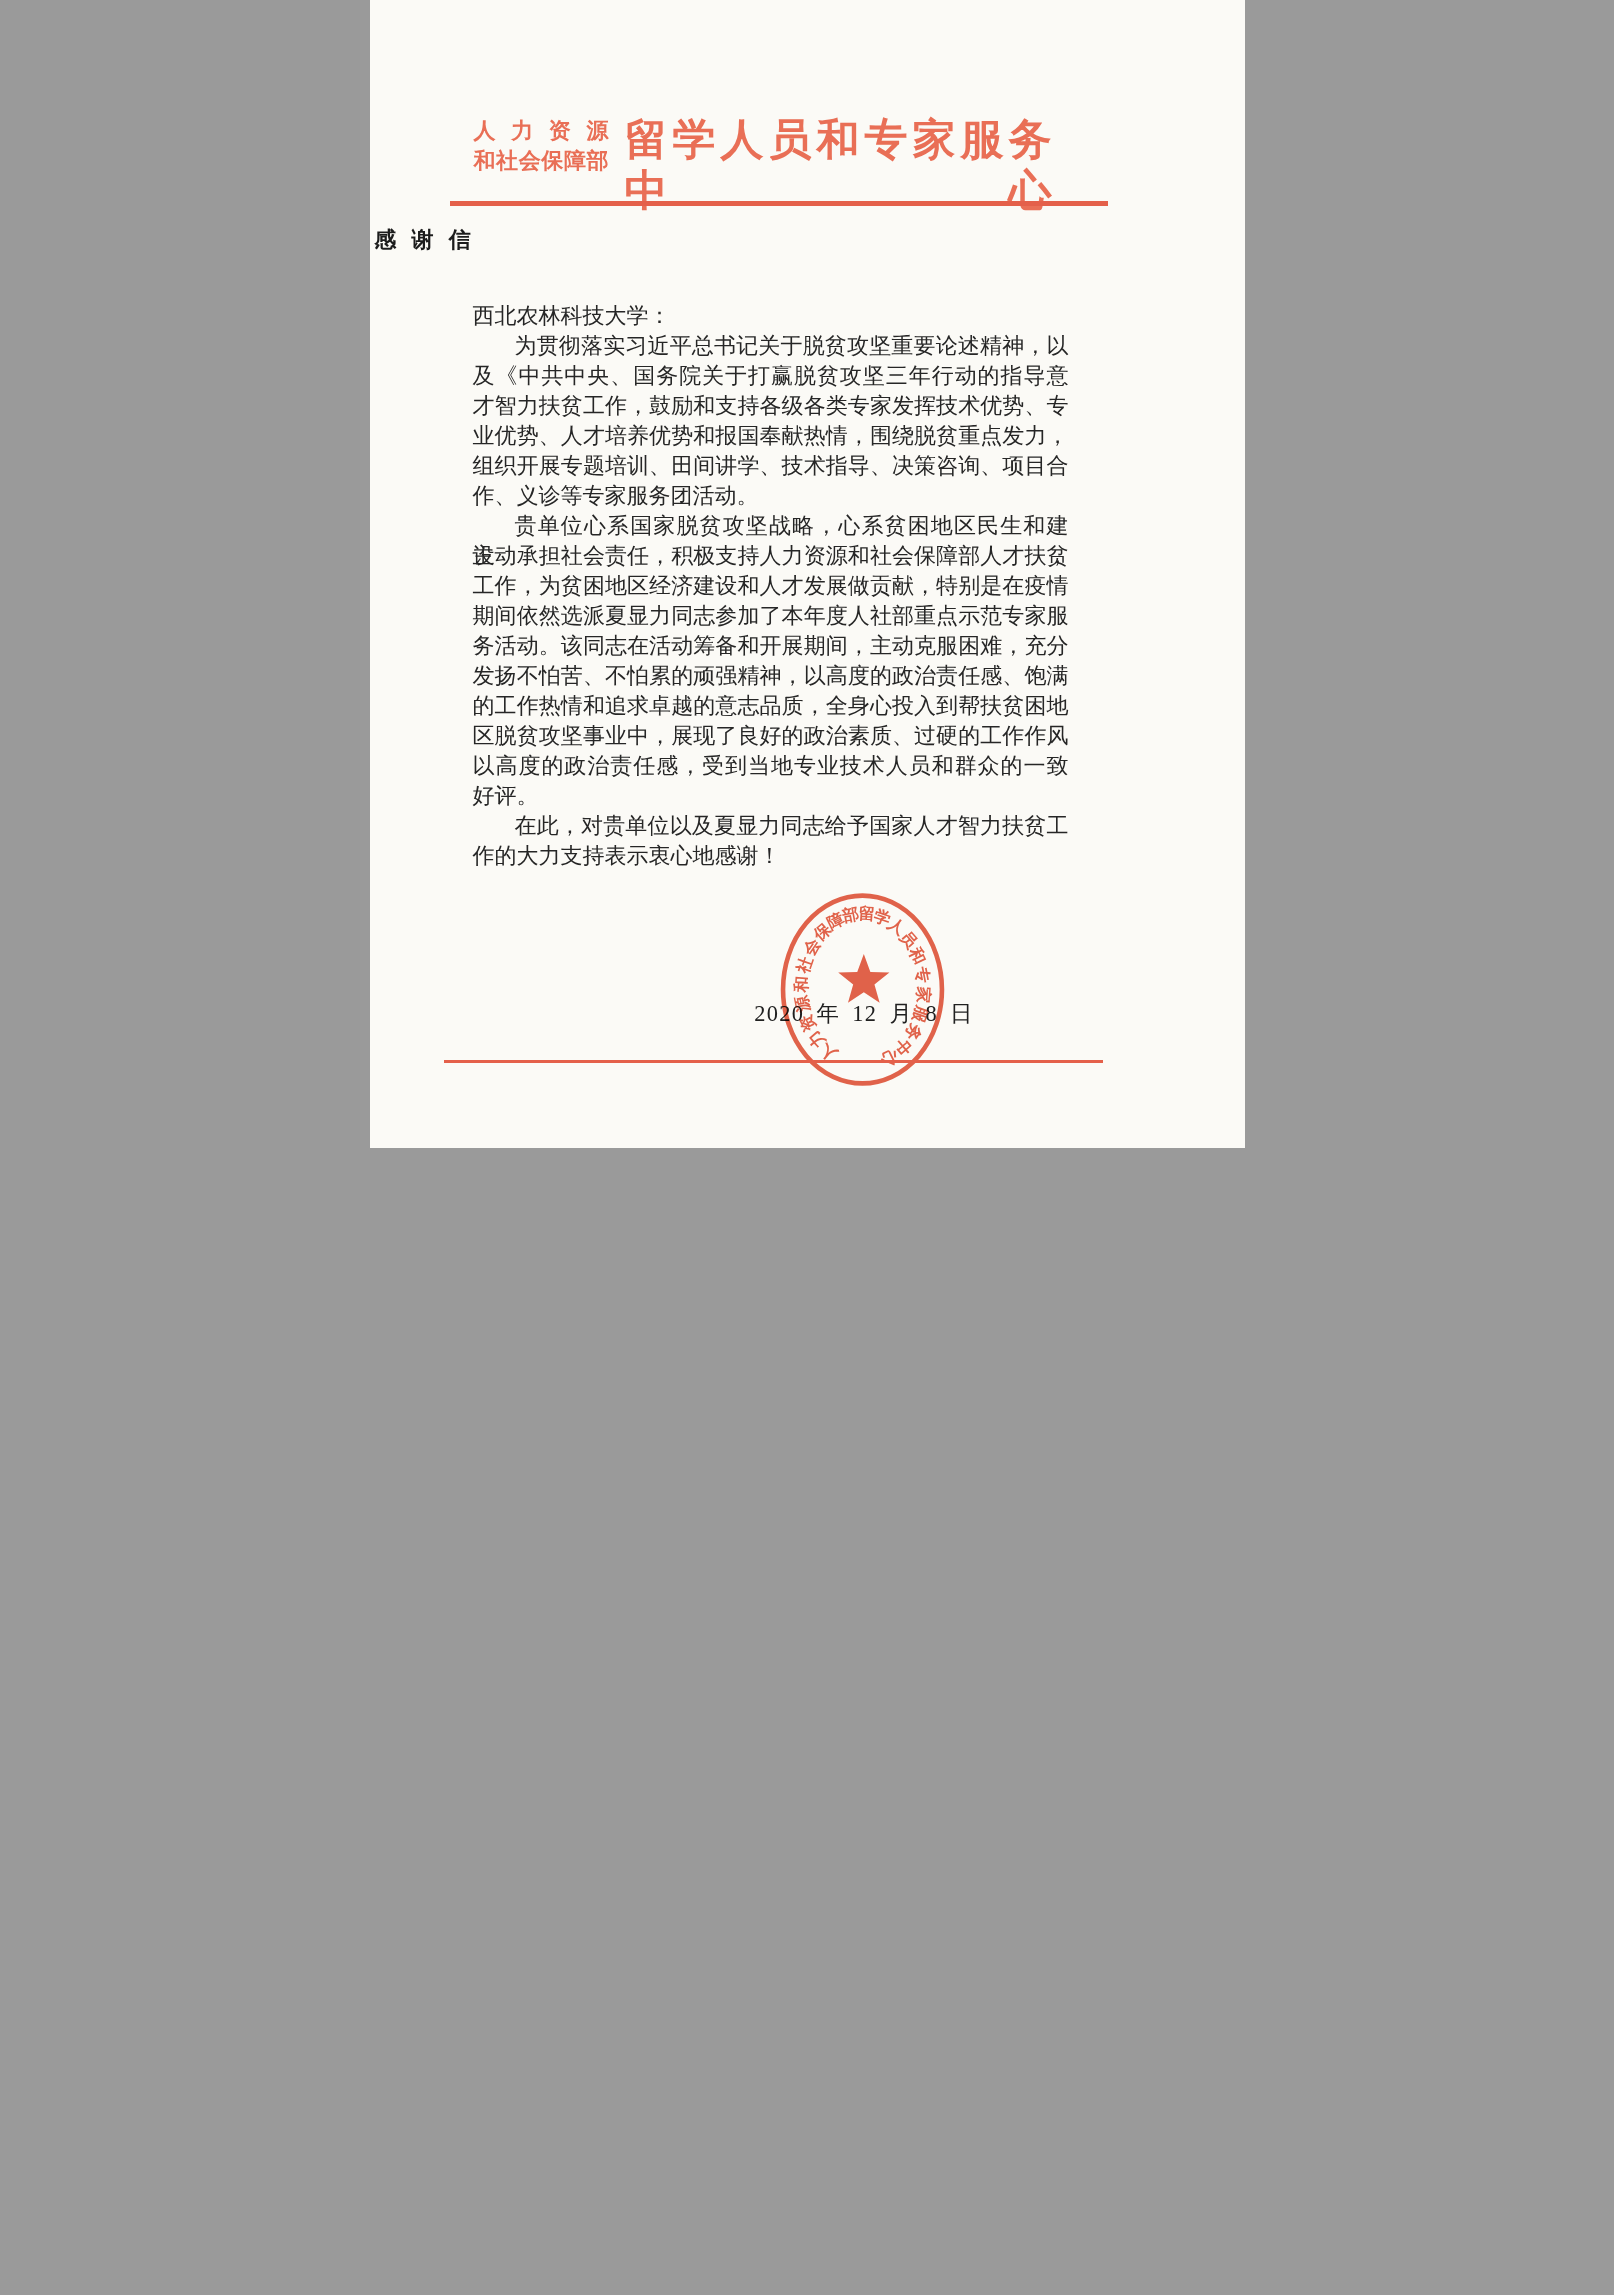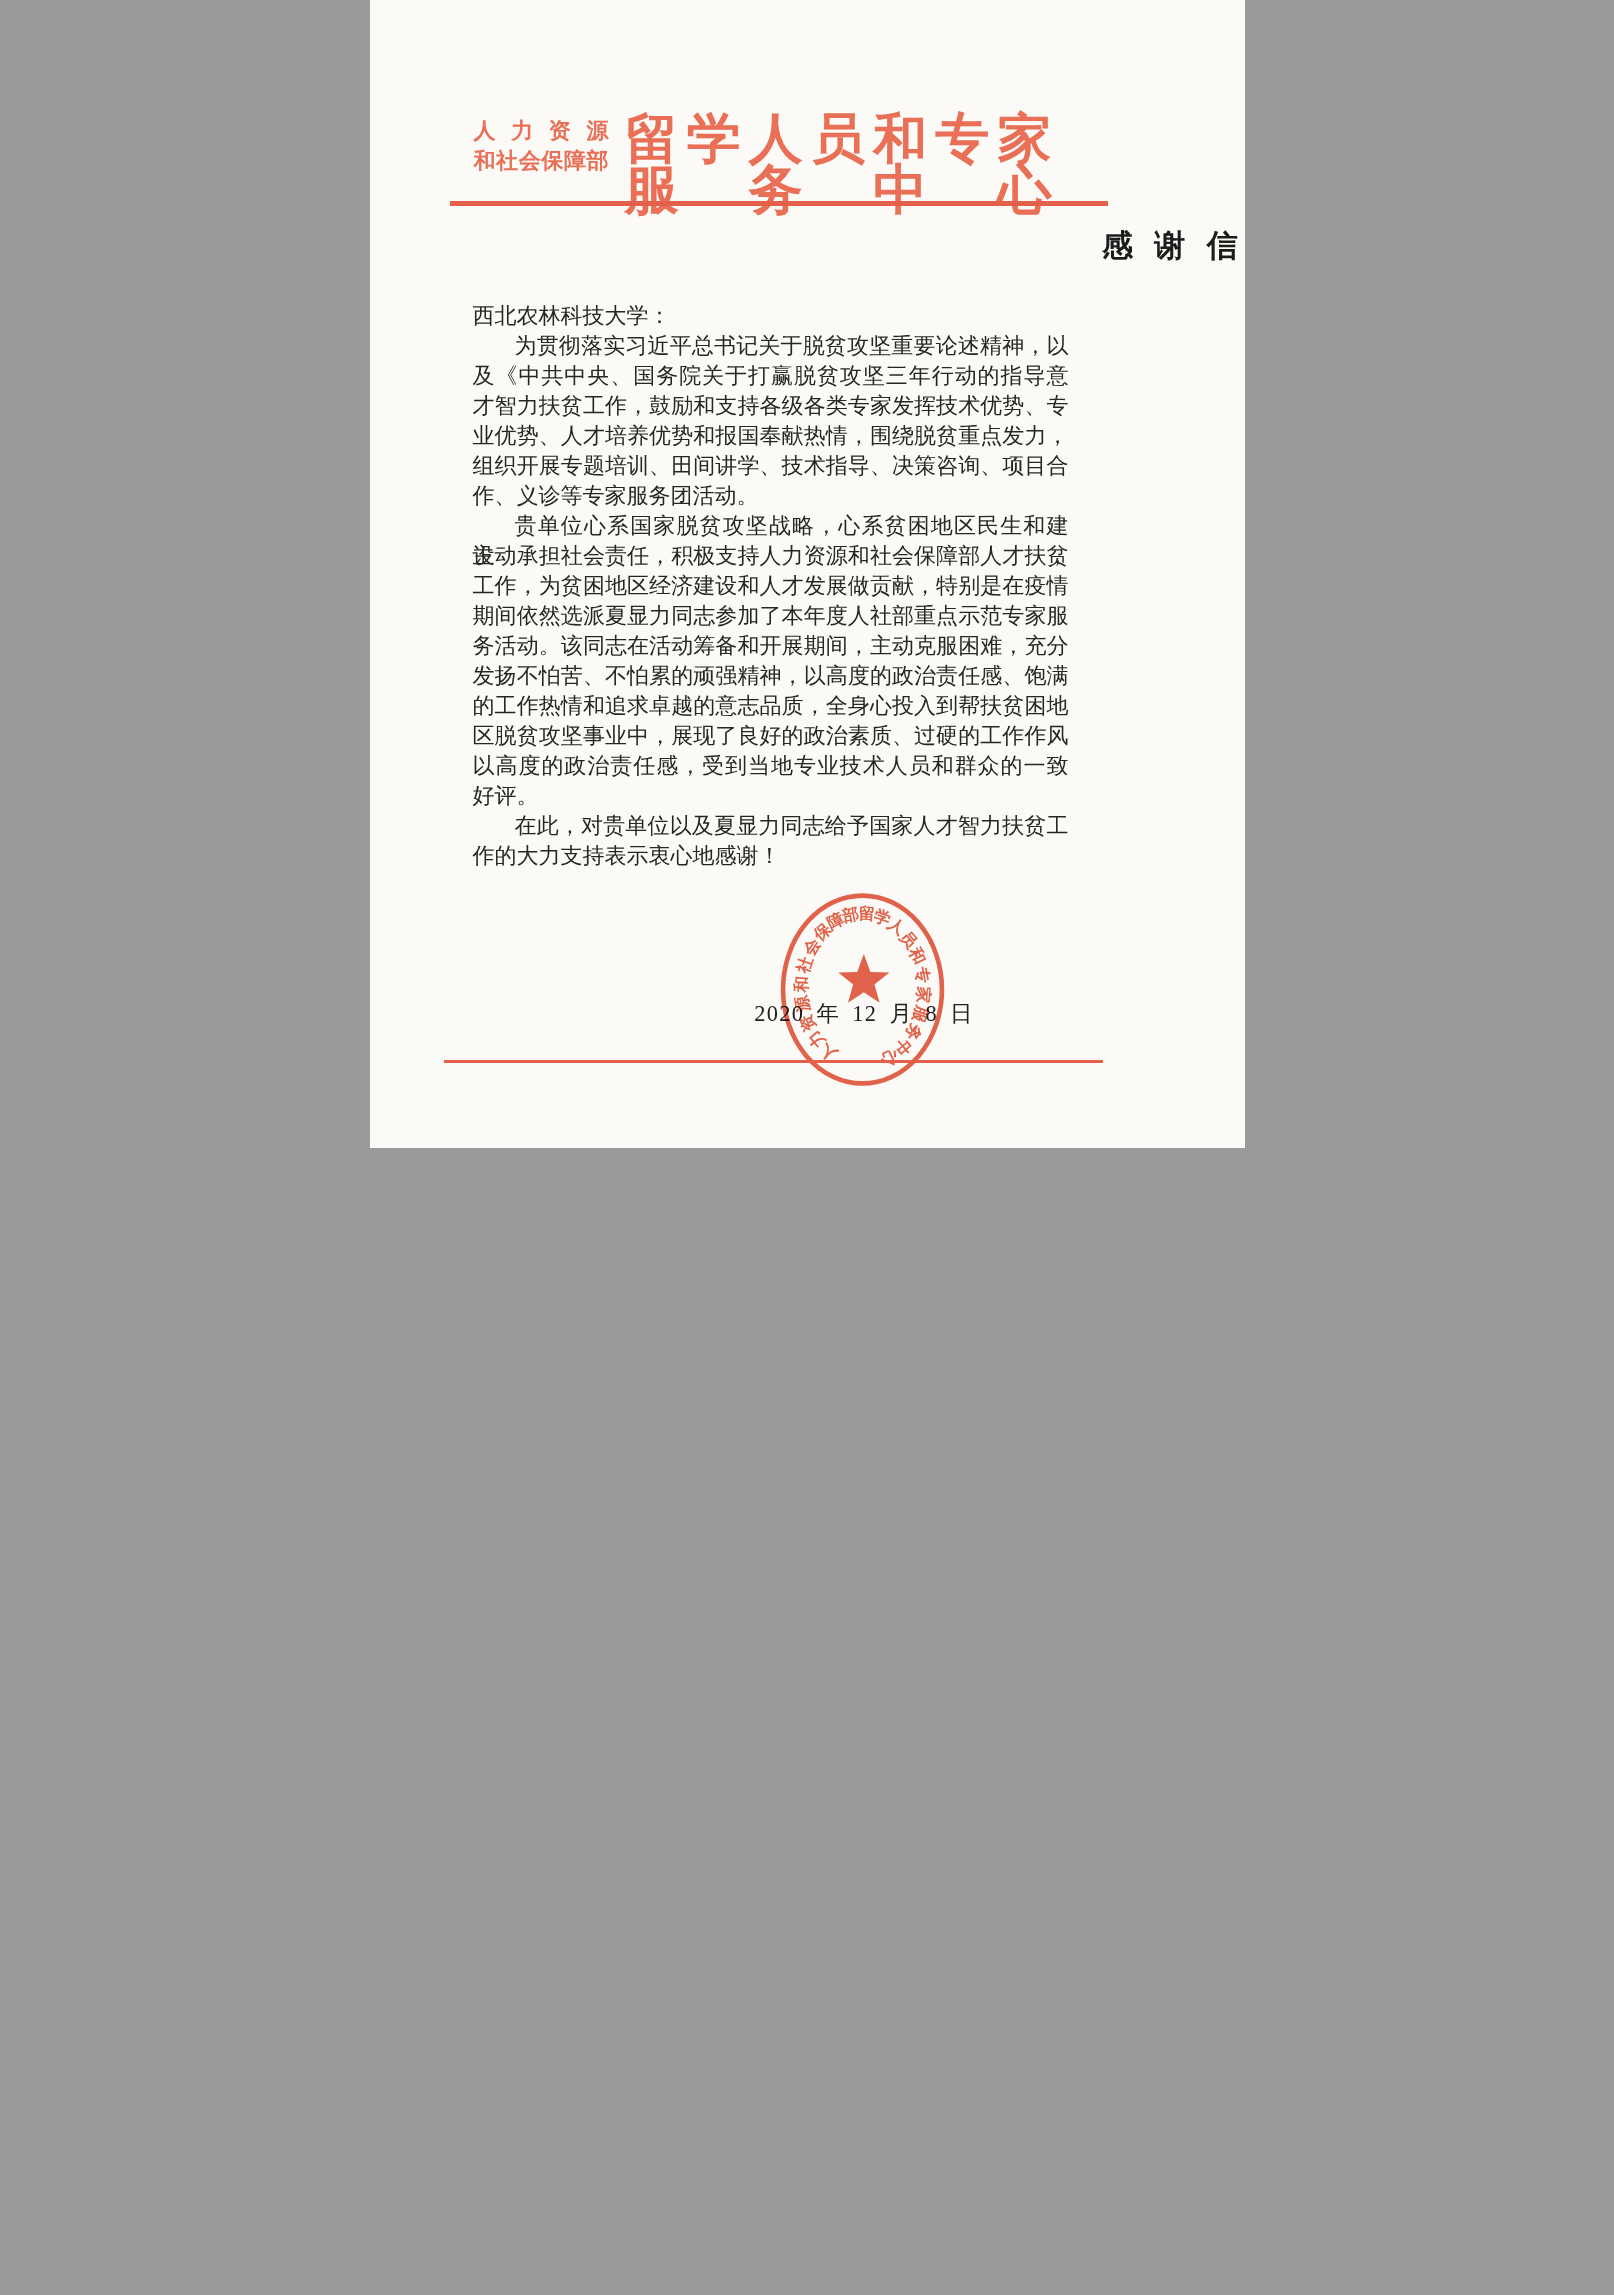--- a/index.html
+++ b/index.html
@@ -12,30 +12,30 @@
     font-family:"Liberation Serif","DejaVu Serif",serif;
   }
   
   .lh-small{
     position:absolute;left:104px;top:116px;width:135px;
     color:var(--red);font-weight:bold;font-size:22px;line-height:30px;
   }
   .lh-small .jline{text-align:justify;text-align-last:justify;}
   .lh-big{
     position:absolute;left:255px;top:114px;width:427px;
-    color:var(--red);font-weight:bold;font-size:54px;line-height:51px;
+    color:var(--red);font-weight:bold;font-size:43px;line-height:51px;
     text-align:justify;text-align-last:justify;white-space:normal;
   }
   .rule{position:absolute;background:var(--red-line);}
   .rule-top{left:80px;top:201px;width:658px;height:4.6px;}
   .rule-bottom{left:74px;top:1060px;width:659px;height:3.3px;}
   
   .doc-title{
     position:absolute;left:0;top:225px;width:100%;
-    text-align:right;font-size:31px;font-weight:bold;color:#1c1c1c;
+    text-align:left;font-size:22px;font-weight:bold;color:#1c1c1c;
     letter-spacing:0.22em;text-indent:0.22em;
   }
   
   .body-text{
     position:absolute;left:103px;top:301px;width:596px;
     color:#262626;
   }
   .line{height:30px;line-height:30px;font-size:22px;}
   .full{text-align:justify;text-align-last:justify;}
   .end{text-align:left;text-align-last:left;}

